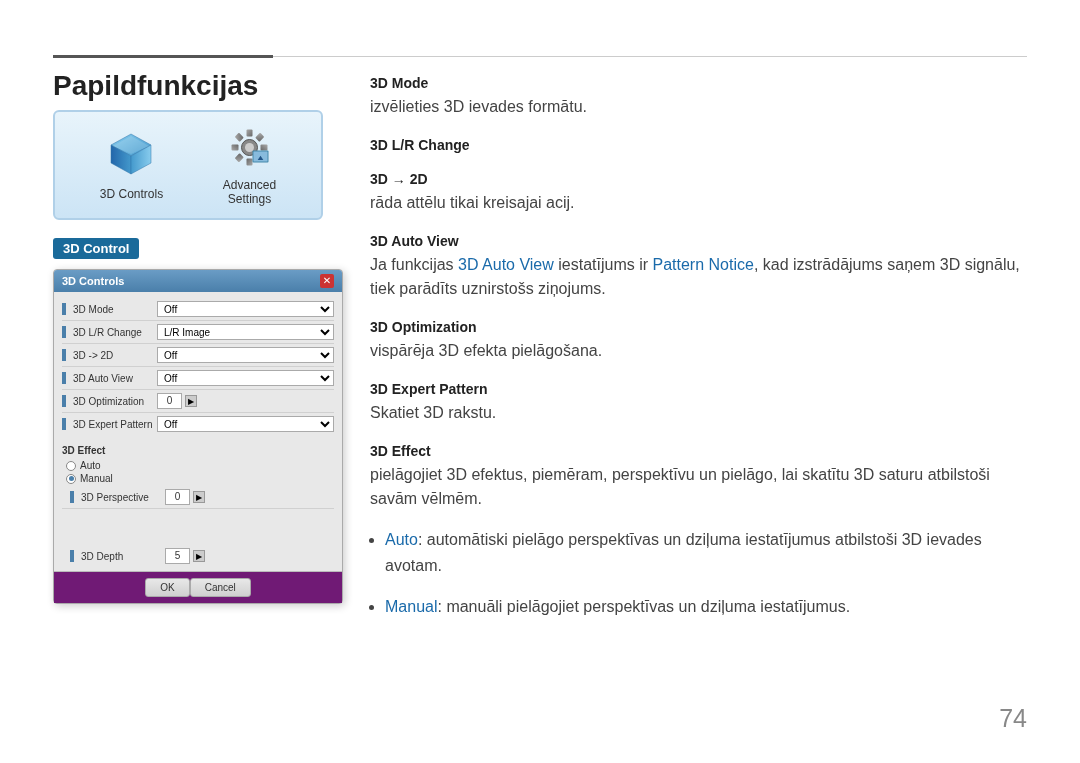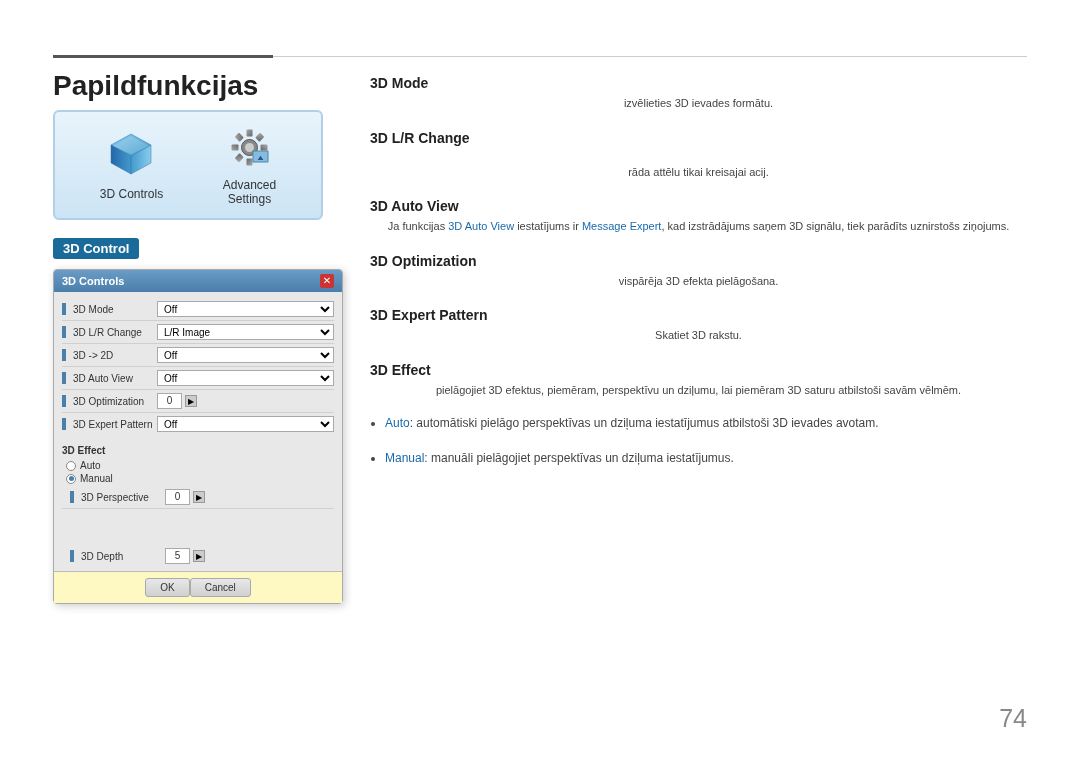--- a/index.html
+++ b/index.html
@@ -257,21 +257,21 @@
     .radio-circle.checked::after {
       content: '';
       width: 5px;
       height: 5px;
       border-radius: 50%;
       background: #4a7faa;
     }
 
     
     .dialog-footer {
-      background: #fef9c3;
+      background: #701a75;
       padding: 6px 0;
       display: flex;
       justify-content: center;
       gap: 0;
       border-top: 1px solid #bbb;
     }
 
     .dlg-btn {
       background: linear-gradient(to bottom, #e8e8e8, #d0d0d0);
       border: 1px solid #aaa;
@@ -295,38 +295,37 @@
     }
 
     .content-heading {
       font-size: 14px;
       font-weight: bold;
       color: #222;
       margin-bottom: 4px;
     }
 
     .content-text {
-      font-size: 11px;
+      font-size: 16px;
       color: #444;
       line-height: 1.5;
-      text-align: center;
     }
 
     .content-text a, .link-blue {
       color: #1a6aaa;
       text-decoration: none;
     }
 
     .bullet-list {
       margin-top: 6px;
       padding-left: 15px;
     }
 
     .bullet-list li {
-      font-size: 12px;
+      font-size: 16px;
       color: #444;
       line-height: 1.6;
       list-style-type: disc;
       margin-top: 16px;
     }
 
     
     .page-number {
       position: absolute;
       bottom: 30px;
@@ -545,43 +544,44 @@
   <div class="content-section">
     <div class="content-heading">3D Mode</div>
     <div class="content-text">izvēlieties 3D ievades formātu.</div>
   </div>
 
   <div class="content-section">
     <div class="content-heading">3D L/R Change</div>
   </div>
 
   <div class="content-section">
+    <div class="content-heading">3D → 2D</div>
     <div class="content-text">rāda attēlu tikai kreisajai acij.</div>
   </div>
 
   <div class="content-section">
     <div class="content-heading">3D Auto View</div>
     <div class="content-text">
-      Ja funkcijas <a class="link-blue">3D Auto View</a> iestatījums ir <a class="link-blue">Message Expert</a>, kad izstrādājums saņem 3D signālu, tiek parādīts uznirstošs ziņojums.
+      Ja funkcijas <a class="link-blue">3D Auto View</a> iestatījums ir <a class="link-blue">Pattern Notice</a>, kad izstrādājums saņem 3D signālu, tiek parādīts uznirstošs ziņojums.
     </div>
   </div>
 
   <div class="content-section">
     <div class="content-heading">3D Optimization</div>
     <div class="content-text">vispārēja 3D efekta pielāgošana.</div>
   </div>
 
   <div class="content-section">
     <div class="content-heading">3D Expert Pattern</div>
     <div class="content-text">Skatiet 3D rakstu.</div>
   </div>
 
   <div class="content-section">
     <div class="content-heading">3D Effect</div>
-    <div class="content-text">pielāgojiet 3D efektus, piemēram, perspektīvu un dziļumu, lai piemēram 3D saturu atbilstoši savām vēlmēm.</div>
+    <div class="content-text">pielāgojiet 3D efektus, piemēram, perspektīvu un pielāgo, lai skatītu 3D saturu atbilstoši savām vēlmēm.</div>
     <ul class="bullet-list">
       <li>
         <a class="link-blue">Auto</a>: automātiski pielāgo perspektīvas un dziļuma iestatījumus atbilstoši 3D ievades avotam.
       </li>
       <li>
         <a class="link-blue">Manual</a>: manuāli pielāgojiet perspektīvas un dziļuma iestatījumus.
       </li>
     </ul>
   </div>
 

